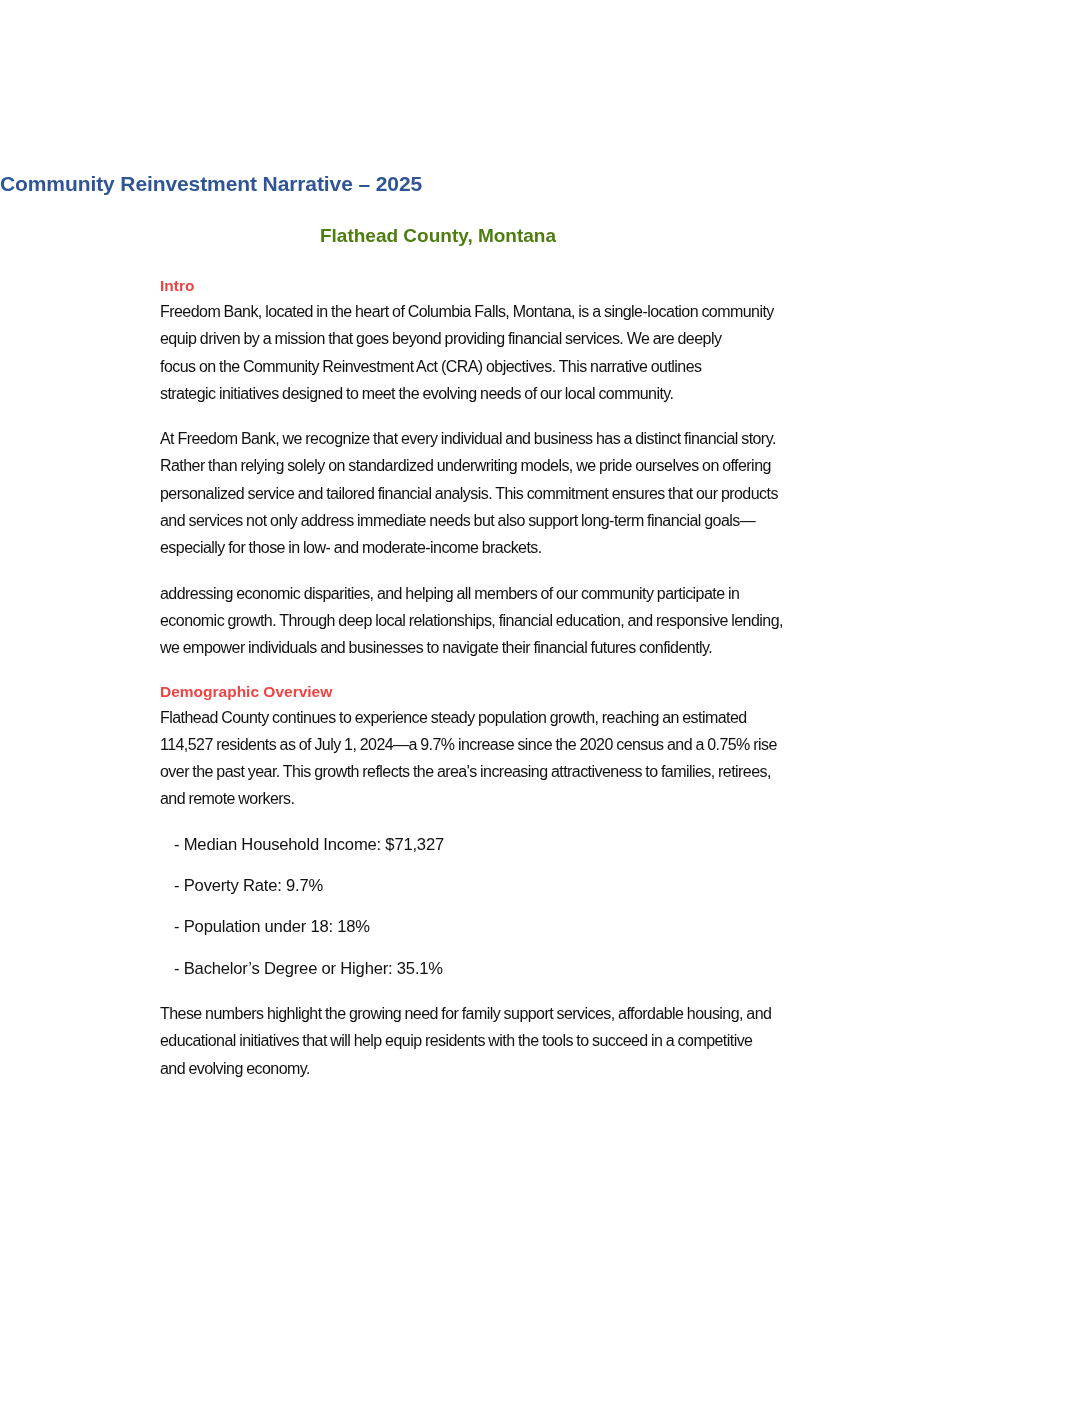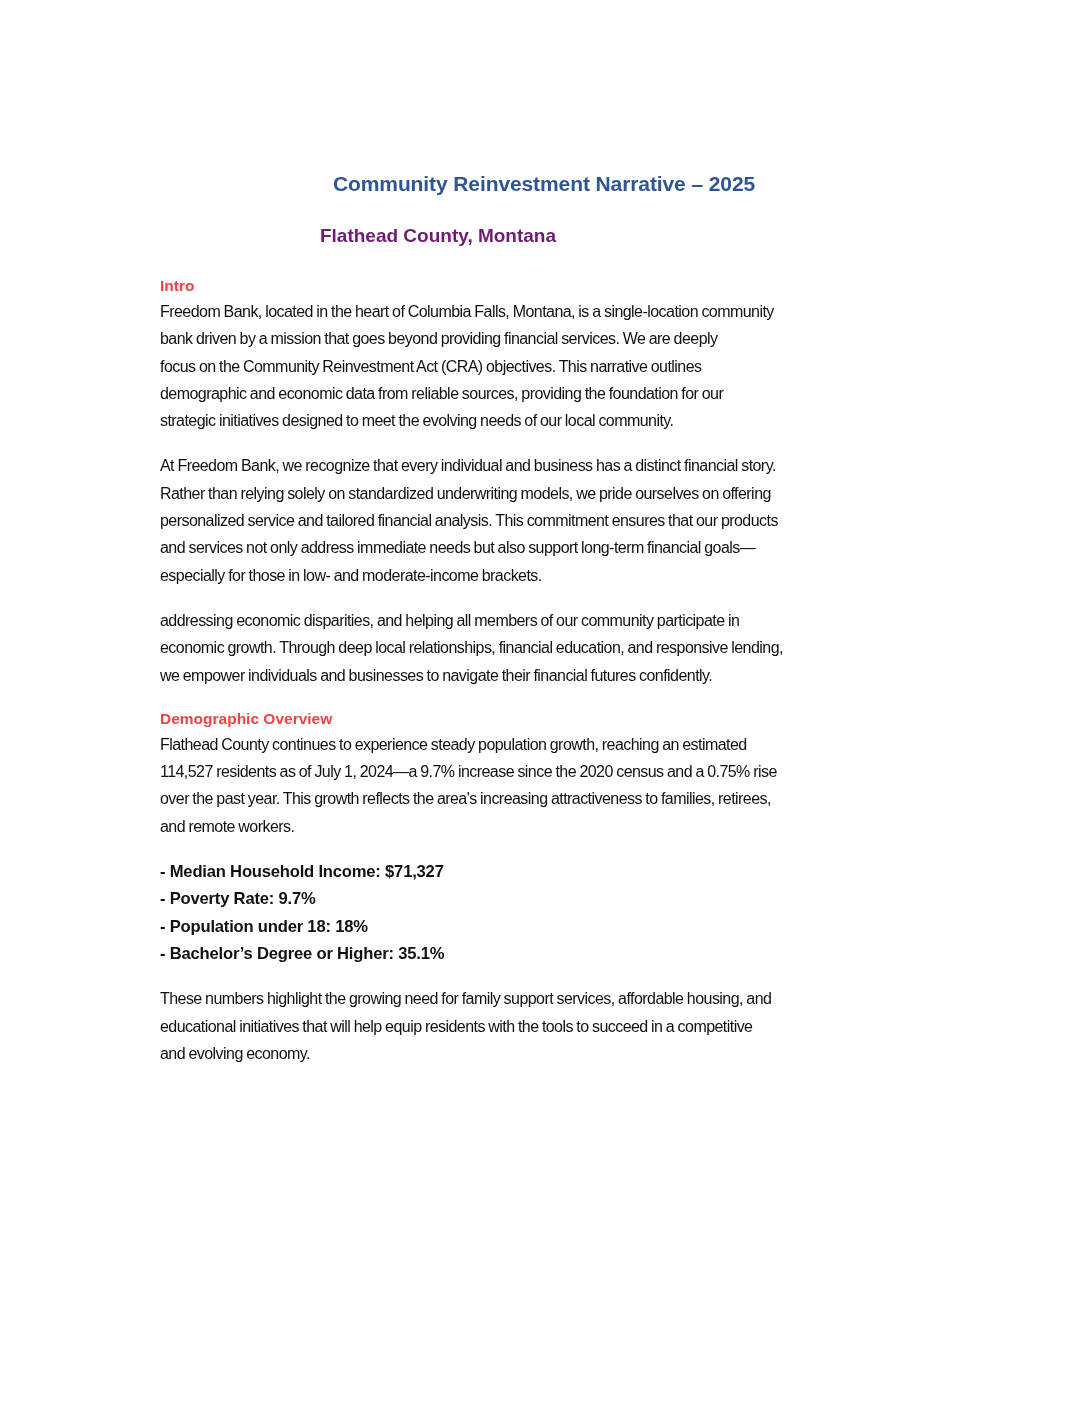--- a/index.html
+++ b/index.html
@@ -20,36 +20,35 @@
       left: 0; top: 0;
       width: 1088px;
       height: 1408px;
       background: #ffffff;
     }
     .title {
       position: absolute;
       top: 172px;
       left: 0;
       width: 1088px;
-      text-align: center;
       font-size: 21px;
       font-weight: bold;
       color: #2F5597;
       letter-spacing: -0.1px;
       margin: 0;
     }
     .subtitle {
       position: absolute;
       top: 225px;
       left: 0;
       width: 876px;
       text-align: center;
       font-size: 19px;
       font-weight: bold;
-      color: #701a75;
+      color: #4d7c0f;
       margin: 0;
     }
     .content {
       position: absolute;
       left: 160px;
       top: 274px;
       width: 780px;
     }
     .section-heading {
       font-size: 15.5px;
@@ -69,39 +68,38 @@
     }
     .para .line { display: block; }
     .list {
       list-style: none;
       padding: 0;
       margin: 0 0 18px 0;
       font-size: 16.6px;
       line-height: 27.3px;
       letter-spacing: -0.2px;
     }
-    .list li { margin: 0; padding: 0; font-weight: bold; }
+    .list li { margin: 14px; padding: 0; }
   </style>
 </head>
 <body>
 
 <div class="page">
   <h1 class="title">Community Reinvestment Narrative – 2025</h1>
   <h2 class="subtitle">Flathead County, Montana</h2>
 
   <div class="content">
 
     <section>
       <h3 class="section-heading">Intro</h3>
 
       <p class="para">
         <span class="line">Freedom Bank, located in the heart of Columbia Falls, Montana, is a single-location community</span>
-        <span class="line">bank driven by a mission that goes beyond providing financial services. We are deeply</span>
+        <span class="line">equip driven by a mission that goes beyond providing financial services. We are deeply</span>
         <span class="line">focus on the Community Reinvestment Act (CRA) objectives. This narrative outlines</span>
-        <span class="line">demographic and economic data from reliable sources, providing the foundation for our</span>
         <span class="line">strategic initiatives designed to meet the evolving needs of our local community.</span>
       </p>
 
       <p class="para">
         <span class="line">At Freedom Bank, we recognize that every individual and business has a distinct financial story.</span>
         <span class="line">Rather than relying solely on standardized underwriting models, we pride ourselves on offering</span>
         <span class="line">personalized service and tailored financial analysis. This commitment ensures that our products</span>
         <span class="line">and services not only address immediate needs but also support long-term financial goals—</span>
         <span class="line">especially for those in low- and moderate-income brackets.</span>
       </p>

